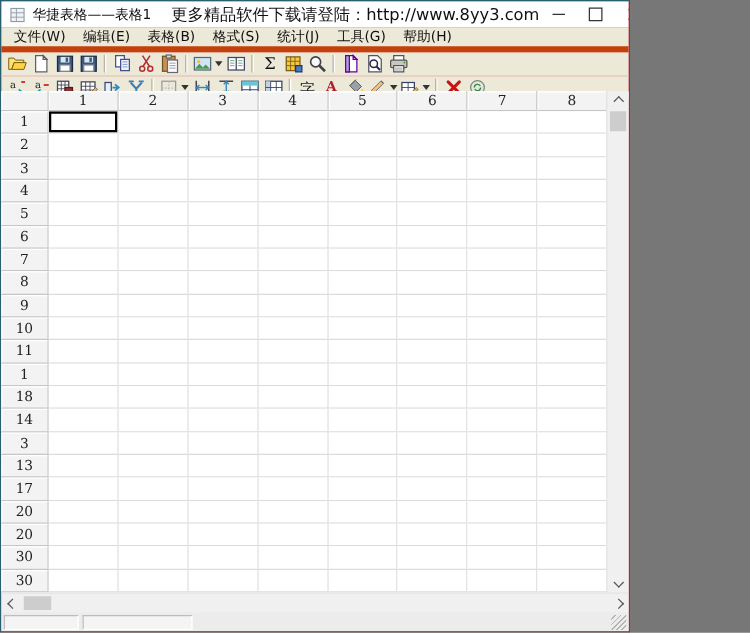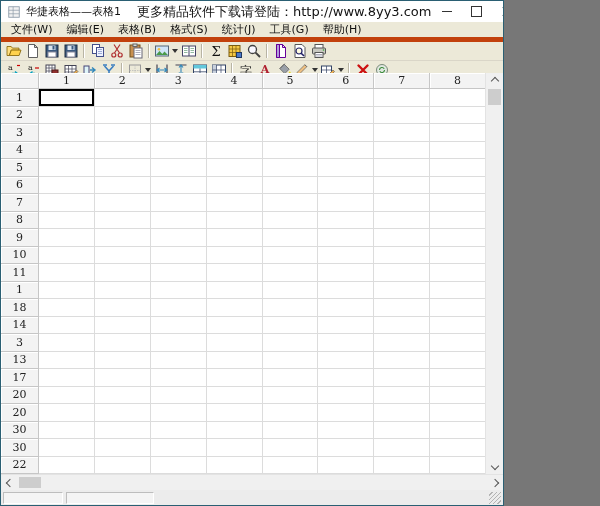--- a/index.html
+++ b/index.html
@@ -639,31 +639,20 @@
           <div class="row-h">30</div>
           <div class="cell"></div>
           <div class="cell"></div>
           <div class="cell"></div>
           <div class="cell"></div>
           <div class="cell"></div>
           <div class="cell"></div>
           <div class="cell"></div>
           <div class="cell"></div>
         </div>
-        <div class="grow">
-          <div class="row-h">22</div>
-          <div class="cell"></div>
-          <div class="cell"></div>
-          <div class="cell"></div>
-          <div class="cell"></div>
-          <div class="cell"></div>
-          <div class="cell"></div>
-          <div class="cell"></div>
-          <div class="cell"></div>
-        </div>
       </div>
 
     <div class="vscroll">
       <div class="sbtn">
           <span class="chev up"></span>
         </div>
       <div class="vthumb"></div>
       <div class="sbtn bottom">
           <span class="chev down"></span>
         </div>

